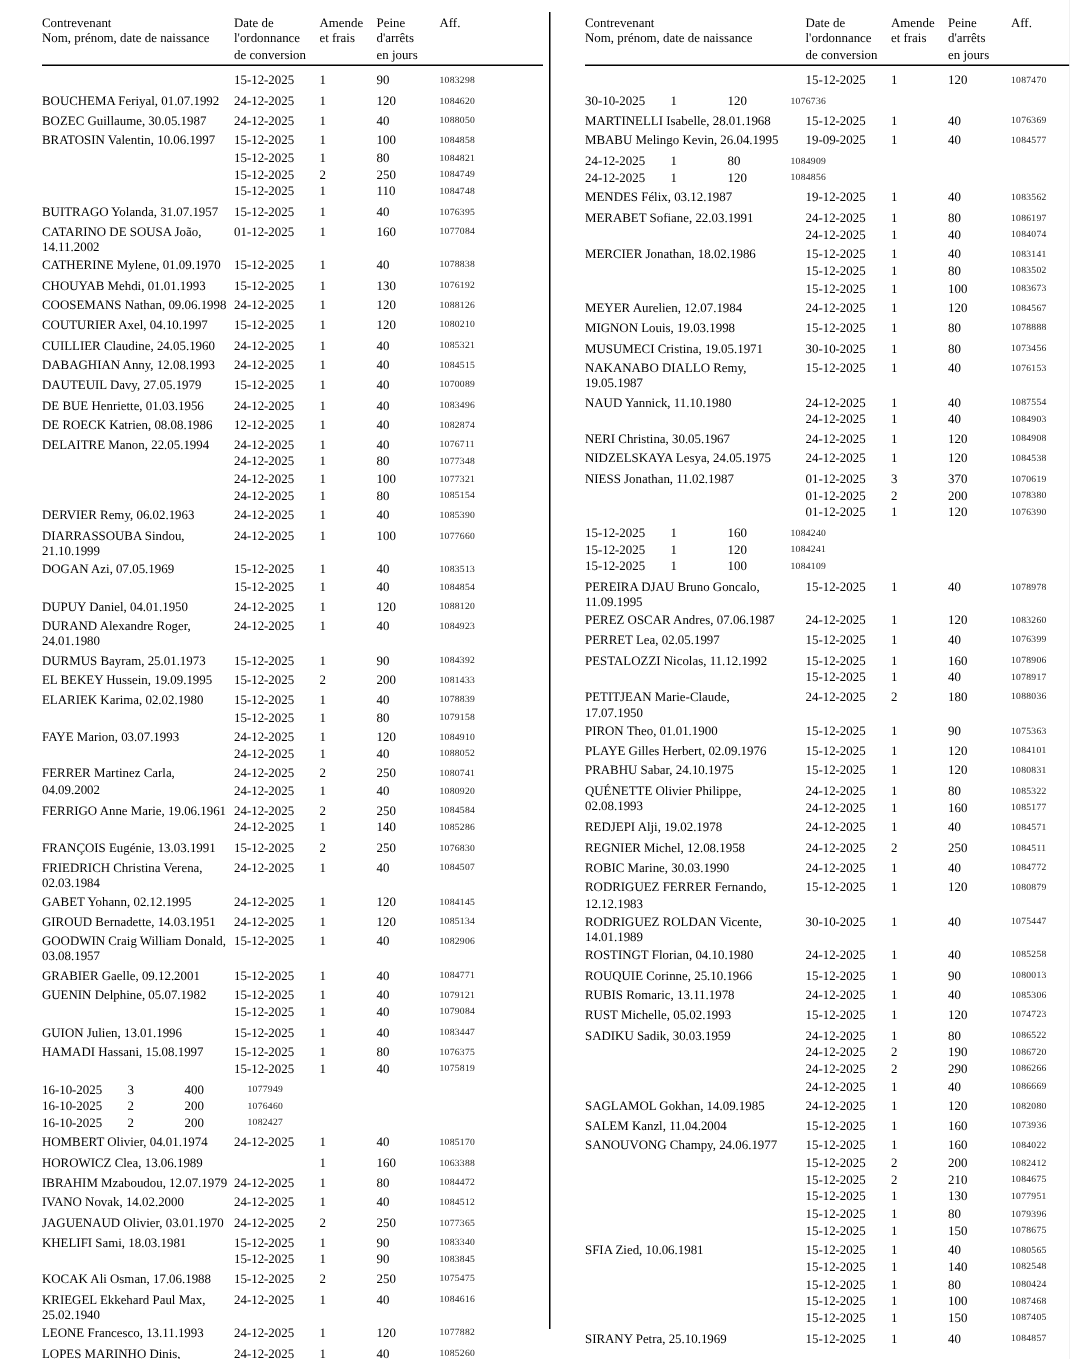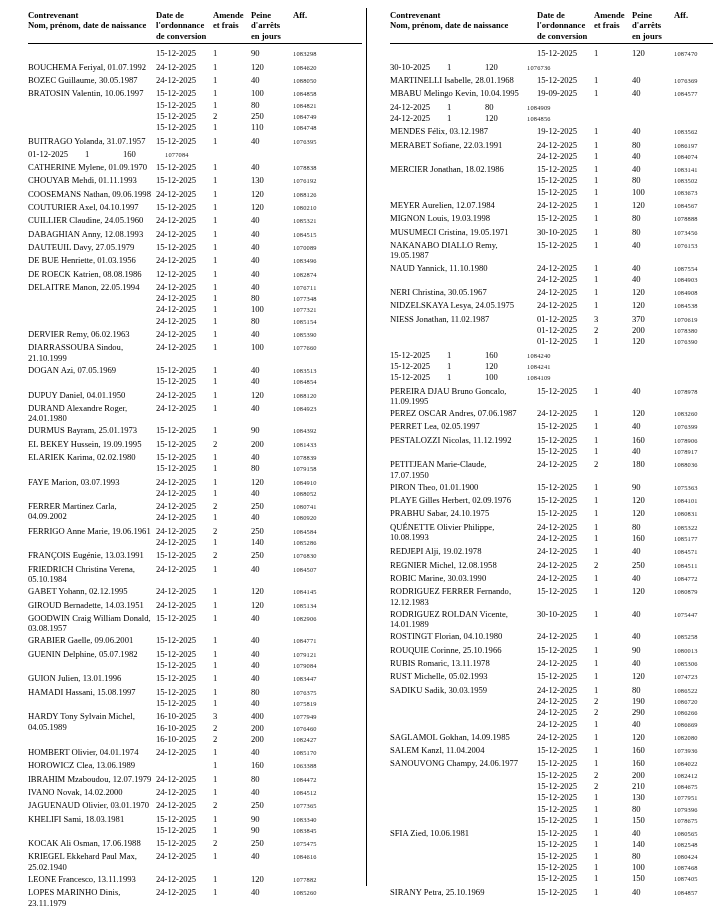--- a/index.html
+++ b/index.html
@@ -11,21 +11,21 @@
     color:#000;
     overflow:hidden;
   }
   .col{position:absolute;top:10px;}
   .col-left{left:28px;width:334px;}
   .col-right{left:390px;width:323px;}
   .vdivider{
     position:absolute;left:366px;top:8px;height:878px;width:1px;
     background:#000;
   }
-  .colhead{display:flex;font-weight:bold;font-size:8.6px;line-height:10.3px;}
+  .colhead{display:flex;font-weight:normal;font-size:8.6px;line-height:10.3px;}
   .colhead .hc{white-space:pre-line;}
   .hrule{height:1.6px;background:#000;margin:2px 0 4px 0;}
   .entries{font-size:8.6px;line-height:10.3px;}
   .entry{display:flex;margin-bottom:2px;}
   .name{white-space:pre-line;flex-shrink:0;}
   .col-left .name,.col-left .hc-name{width:128px;}
   .col-right .name,.col-right .hc-name{width:147px;}
   .rows{flex:1;}
   .row{display:flex;align-items:flex-start;}
   .c-date,.hc-date{width:57px;flex-shrink:0;}
@@ -122,20 +122,22 @@
           <div class="rows">
             <div class="row">
               <span class="c-date">15-12-2025</span>
               <span class="c-am">1</span>
               <span class="c-pe">40</span>
               <span class="c-aff">1076395</span>
             </div>
           </div>
         </div>
         <div class="entry">
+          <div class="name">CATARINO DE SOUSA João,
+14.11.2002</div>
           <div class="rows">
             <div class="row">
               <span class="c-date">01-12-2025</span>
               <span class="c-am">1</span>
               <span class="c-pe">160</span>
               <span class="c-aff">1077084</span>
             </div>
           </div>
         </div>
         <div class="entry">
@@ -143,21 +145,21 @@
           <div class="rows">
             <div class="row">
               <span class="c-date">15-12-2025</span>
               <span class="c-am">1</span>
               <span class="c-pe">40</span>
               <span class="c-aff">1078838</span>
             </div>
           </div>
         </div>
         <div class="entry">
-          <div class="name">CHOUYAB Mehdi, 01.11.1993</div>
+          <div class="name">CHOUYAB Mehdi, 01.01.1993</div>
           <div class="rows">
             <div class="row">
               <span class="c-date">15-12-2025</span>
               <span class="c-am">1</span>
               <span class="c-pe">130</span>
               <span class="c-aff">1076192</span>
             </div>
           </div>
         </div>
         <div class="entry">
@@ -425,21 +427,21 @@
             <div class="row">
               <span class="c-date">15-12-2025</span>
               <span class="c-am">2</span>
               <span class="c-pe">250</span>
               <span class="c-aff">1076830</span>
             </div>
           </div>
         </div>
         <div class="entry">
           <div class="name">FRIEDRICH Christina Verena,
-05.10.1984</div>
+02.03.1984</div>
           <div class="rows">
             <div class="row">
               <span class="c-date">24-12-2025</span>
               <span class="c-am">1</span>
               <span class="c-pe">40</span>
               <span class="c-aff">1084507</span>
             </div>
           </div>
         </div>
         <div class="entry">
@@ -470,21 +472,21 @@
           <div class="rows">
             <div class="row">
               <span class="c-date">15-12-2025</span>
               <span class="c-am">1</span>
               <span class="c-pe">40</span>
               <span class="c-aff">1082906</span>
             </div>
           </div>
         </div>
         <div class="entry">
-          <div class="name">GRABIER Gaelle, 09.06.2001</div>
+          <div class="name">GRABIER Gaelle, 09.12.2001</div>
           <div class="rows">
             <div class="row">
               <span class="c-date">15-12-2025</span>
               <span class="c-am">1</span>
               <span class="c-pe">40</span>
               <span class="c-aff">1084771</span>
             </div>
           </div>
         </div>
         <div class="entry">
@@ -526,22 +528,20 @@
             </div>
             <div class="row">
               <span class="c-date">15-12-2025</span>
               <span class="c-am">1</span>
               <span class="c-pe">40</span>
               <span class="c-aff">1075819</span>
             </div>
           </div>
         </div>
         <div class="entry">
-          <div class="name">HARDY Tony Sylvain Michel,
-04.05.1989</div>
           <div class="rows">
             <div class="row">
               <span class="c-date">16-10-2025</span>
               <span class="c-am">3</span>
               <span class="c-pe">400</span>
               <span class="c-aff">1077949</span>
             </div>
             <div class="row">
               <span class="c-date">16-10-2025</span>
               <span class="c-am">2</span>
@@ -721,21 +721,21 @@
           <div class="rows">
             <div class="row">
               <span class="c-date">15-12-2025</span>
               <span class="c-am">1</span>
               <span class="c-pe">40</span>
               <span class="c-aff">1076369</span>
             </div>
           </div>
         </div>
         <div class="entry">
-          <div class="name">MBABU Melingo Kevin, 10.04.1995</div>
+          <div class="name">MBABU Melingo Kevin, 26.04.1995</div>
           <div class="rows">
             <div class="row">
               <span class="c-date">19-09-2025</span>
               <span class="c-am">1</span>
               <span class="c-pe">40</span>
               <span class="c-aff">1084577</span>
             </div>
           </div>
         </div>
         <div class="entry">
@@ -1025,21 +1025,21 @@
             <div class="row">
               <span class="c-date">15-12-2025</span>
               <span class="c-am">1</span>
               <span class="c-pe">120</span>
               <span class="c-aff">1080831</span>
             </div>
           </div>
         </div>
         <div class="entry">
           <div class="name">QUÉNETTE Olivier Philippe,
-10.08.1993</div>
+02.08.1993</div>
           <div class="rows">
             <div class="row">
               <span class="c-date">24-12-2025</span>
               <span class="c-am">1</span>
               <span class="c-pe">80</span>
               <span class="c-aff">1085322</span>
             </div>
             <div class="row">
               <span class="c-date">24-12-2025</span>
               <span class="c-am">1</span>

